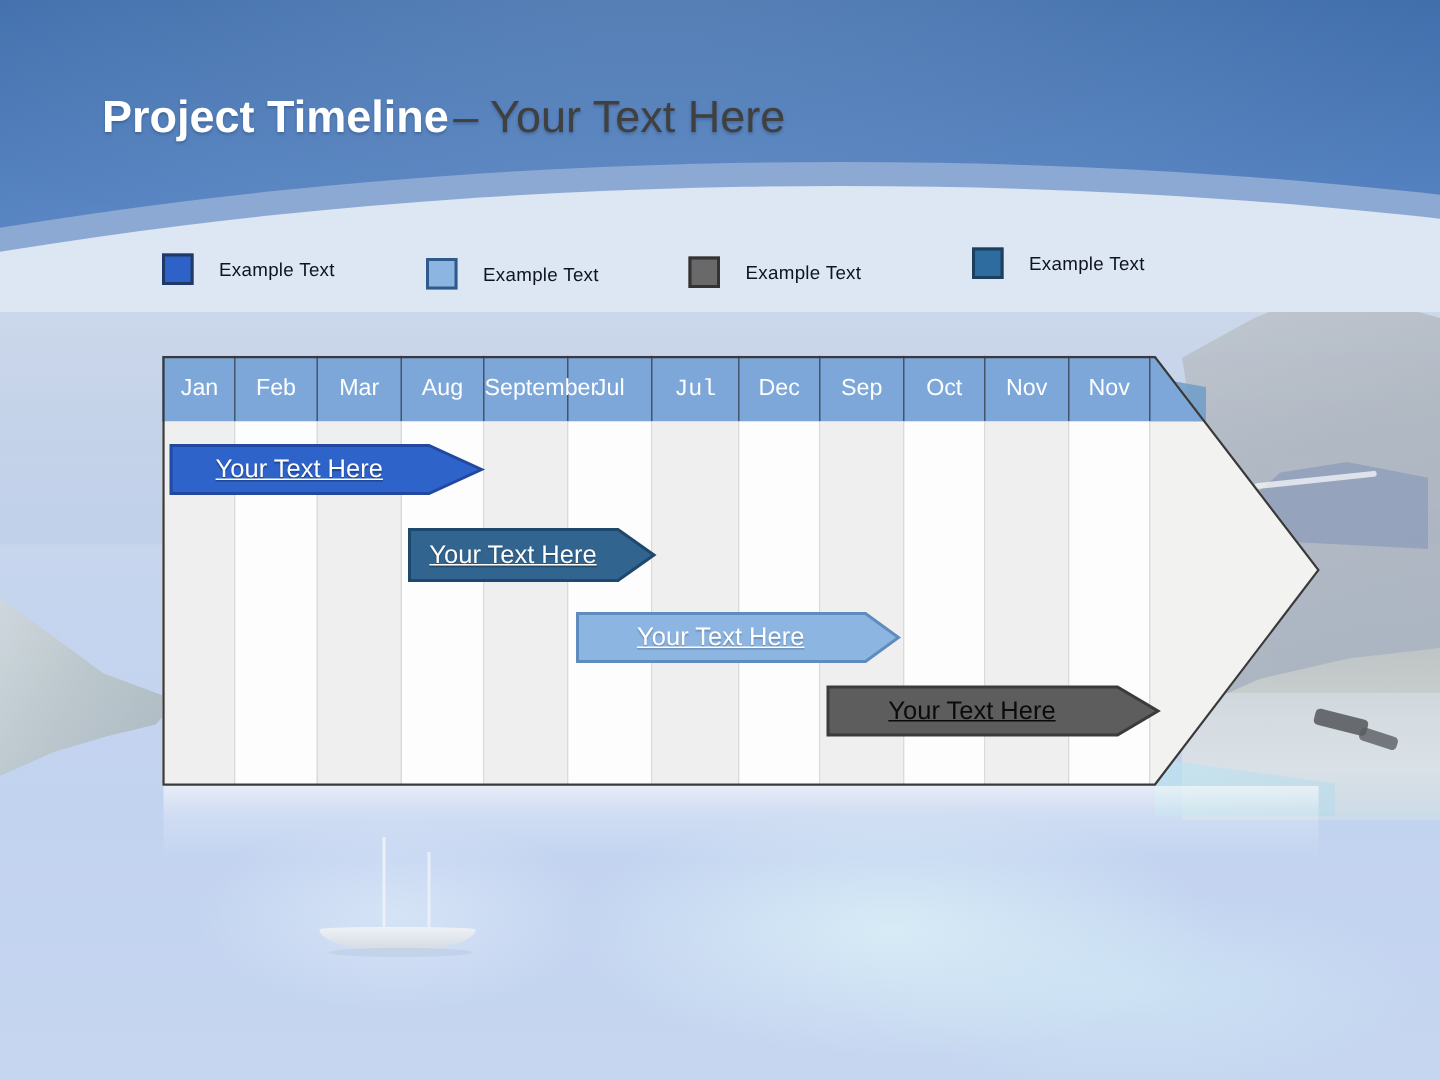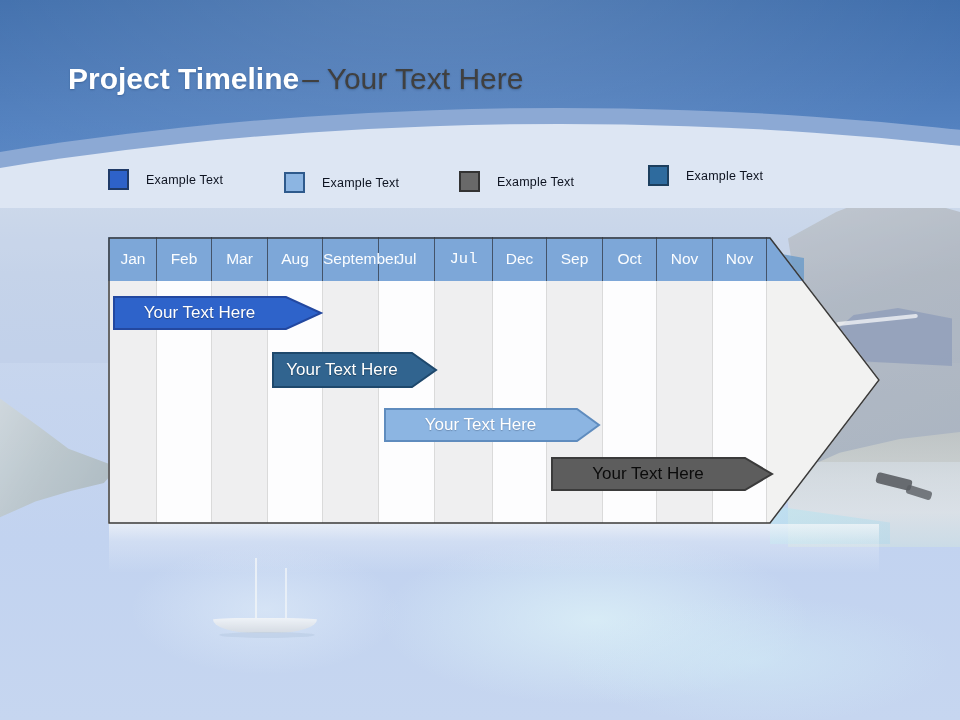--- a/index.html
+++ b/index.html
@@ -95,21 +95,21 @@
   .tl-bg{position:absolute;inset:0;background:#f2f2f1;}
   .tl-header{position:absolute;left:0;top:0;width:100%;height:44px;background:#7da7d8;}
   .mcell{position:absolute;top:0;height:44px;line-height:44px;text-align:center;
     font-size:15.5px;color:#fbfdff;border-right:1px solid #44546a;box-sizing:border-box;}
   .gcol{position:absolute;top:44px;bottom:1px;border-right:1px solid #dadada;box-sizing:border-box;}
   .gcol.even{background:#efeff0;} .gcol.odd{background:#fdfdfe;}
   .tl-outline{position:absolute;inset:0;pointer-events:none;}
 
   .bar{position:absolute;}
   .bar svg{position:absolute;inset:0;overflow:visible;}
-  .bar-label{position:absolute;top:0;left:0;text-align:center;font-size:17px;white-space:nowrap;}
+  .bar-label{position:absolute;top:0;left:0;text-align:center;font-size:17px;white-space:nowrap;text-decoration:underline;}
   .bar1 .bar-label,.bar2 .bar-label{color:#ffffff;text-shadow:0 1px 1px rgba(0,0,0,.35);}
   .bar3 .bar-label{color:#ffffff;text-shadow:0 1px 1px rgba(80,105,140,.55);}
   .bar4 .bar-label{color:#0b0b0b;}
 
   
   .reflection{position:absolute;left:109px;top:524px;width:770px;height:58px;
     background:linear-gradient(180deg,rgba(246,248,250,.7) 0%,rgba(246,248,250,.28) 30%,rgba(246,248,250,0) 85%);}
 </style>
 </head>
 <body>

